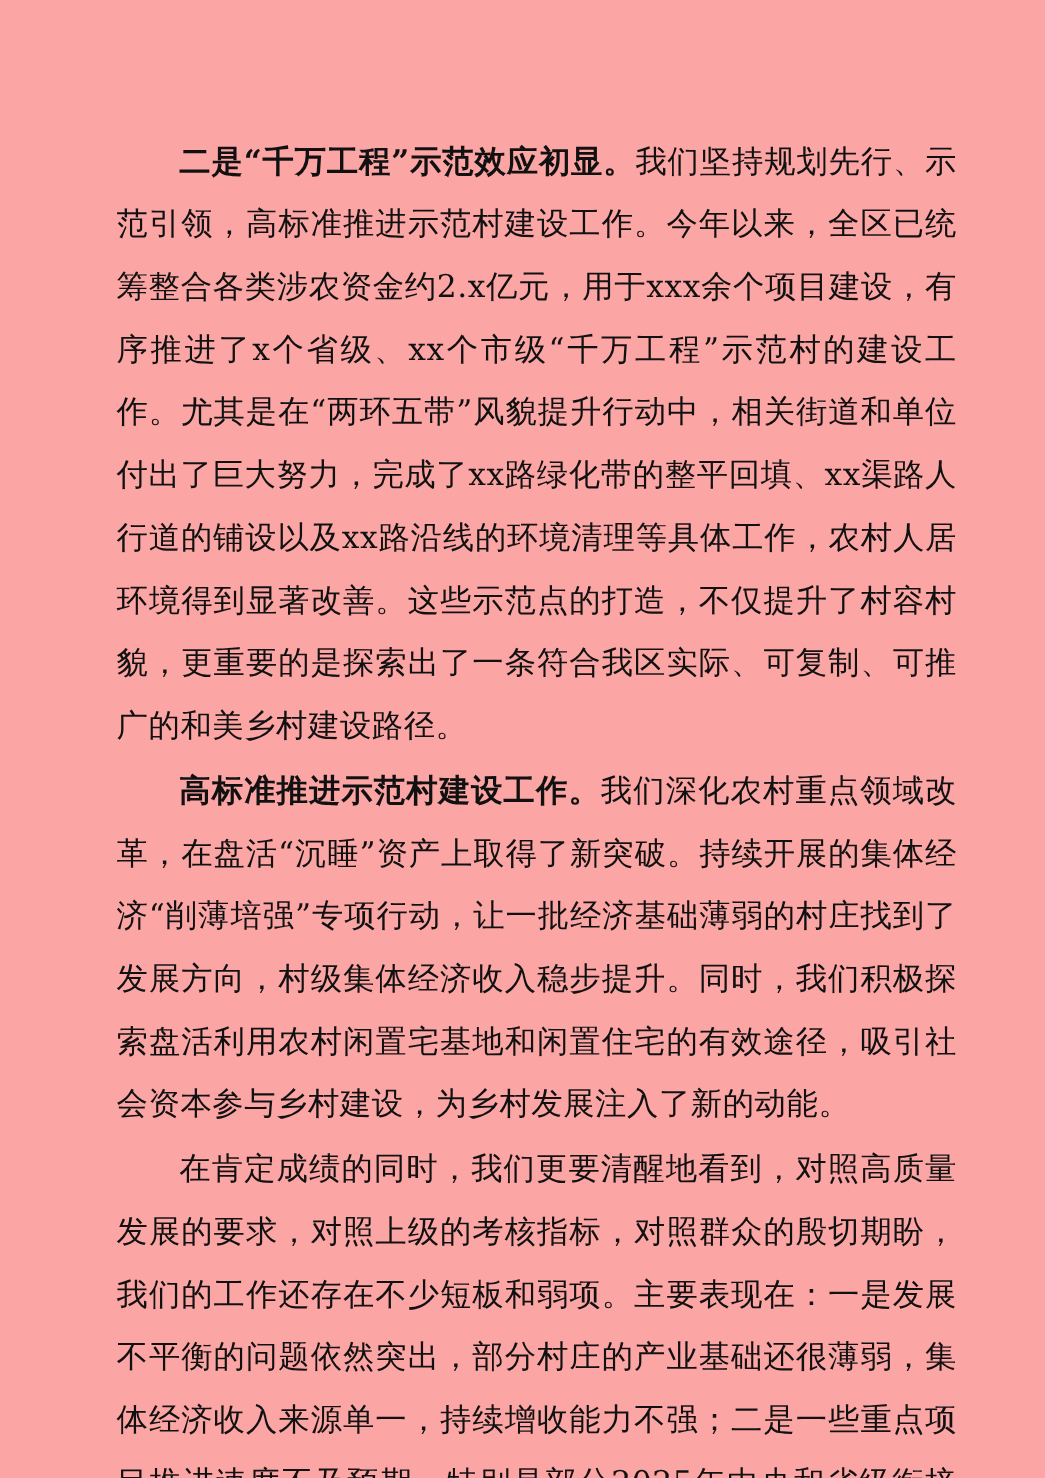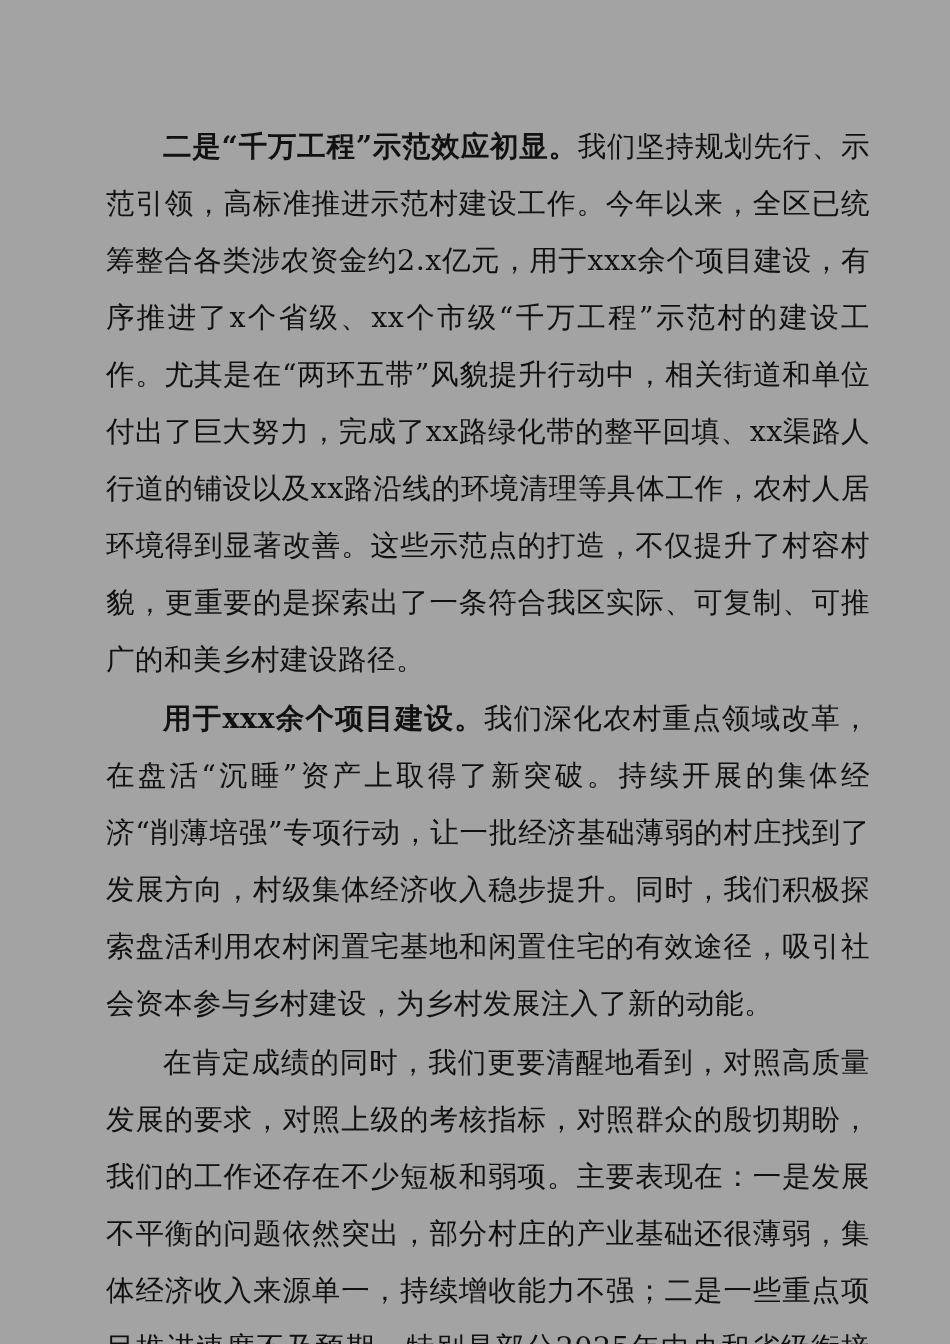--- a/index.html
+++ b/index.html
@@ -12,21 +12,21 @@
     height: 1344px;
     font-family: "DejaVu Serif", "Liberation Serif", serif;
     color: #000000;
     overflow: hidden;
   }
   .page {
     width: 950px;
     height: 1344px;
     box-sizing: border-box;
     padding: 118px 80px 60px 106px;
-    background: #a3a3a3;
+    background: #fca5a5;
   }
   .doc-body {
     width: 100%;
   }
   p.para {
     margin: 0 0 2px 0;
     font-size: 28.5px;
     line-height: 57px;
     text-align: justify;
     text-justify: inter-ideograph;
@@ -43,18 +43,18 @@
   }
 </style>
 </head>
 <body>
 
 <div class="page">
   <div class="doc-body">
 
     <p class="para bold-lead"><span class="lead">二是“千万工程”示范效应初显。</span><span>我们坚持规划先行、示范引领，高标准推进示范村建设工作。今年以来，全区已统筹整合各类涉农资金约2.x亿元，用于xxx余个项目建设，有序推进了x个省级、xx个市级“千万工程”示范村的建设工作。尤其是在“两环五带”风貌提升行动中，相关街道和单位付出了巨大努力，完成了xx路绿化带的整平回填、xx渠路人行道的铺设以及xx路沿线的环境清理等具体工作，农村人居环境得到显著改善。这些示范点的打造，不仅提升了村容村貌，更重要的是探索出了一条符合我区实际、可复制、可推广的和美乡村建设路径。</span></p>
 
-    <p class="para bold-lead"><span class="lead">用于xxx余个项目建设。</span><span>我们深化农村重点领域改革，在盘活“沉睡”资产上取得了新突破。持续开展的集体经济“削薄培强”专项行动，让一批经济基础薄弱的村庄找到了发展方向，村级集体经济收入稳步提升。同时，我们积极探索盘活利用农村闲置宅基地和闲置住宅的有效途径，吸引社会资本参与乡村建设，为乡村发展注入了新的动能。</span></p>
+    <p class="para bold-lead"><span class="lead">高标准推进示范村建设工作。</span><span>我们深化农村重点领域改革，在盘活“沉睡”资产上取得了新突破。持续开展的集体经济“削薄培强”专项行动，让一批经济基础薄弱的村庄找到了发展方向，村级集体经济收入稳步提升。同时，我们积极探索盘活利用农村闲置宅基地和闲置住宅的有效途径，吸引社会资本参与乡村建设，为乡村发展注入了新的动能。</span></p>
 
     <p class="para"><span>在肯定成绩的同时，我们更要清醒地看到，对照高质量发展的要求，对照上级的考核指标，对照群众的殷切期盼，我们的工作还存在不少短板和弱项。主要表现在：一是发展不平衡的问题依然突出，部分村庄的产业基础还很薄弱，集体经济收入来源单一，持续增收能力不强；二是一些重点项目推进速度不及预期，特别是部分2025年中央和省级衔接资金项目，建设进度有待加快，资金使用效益有待提高；三是长效管护机制尚</span></p>
 
   </div>
 </div>
 
 </body></html>

